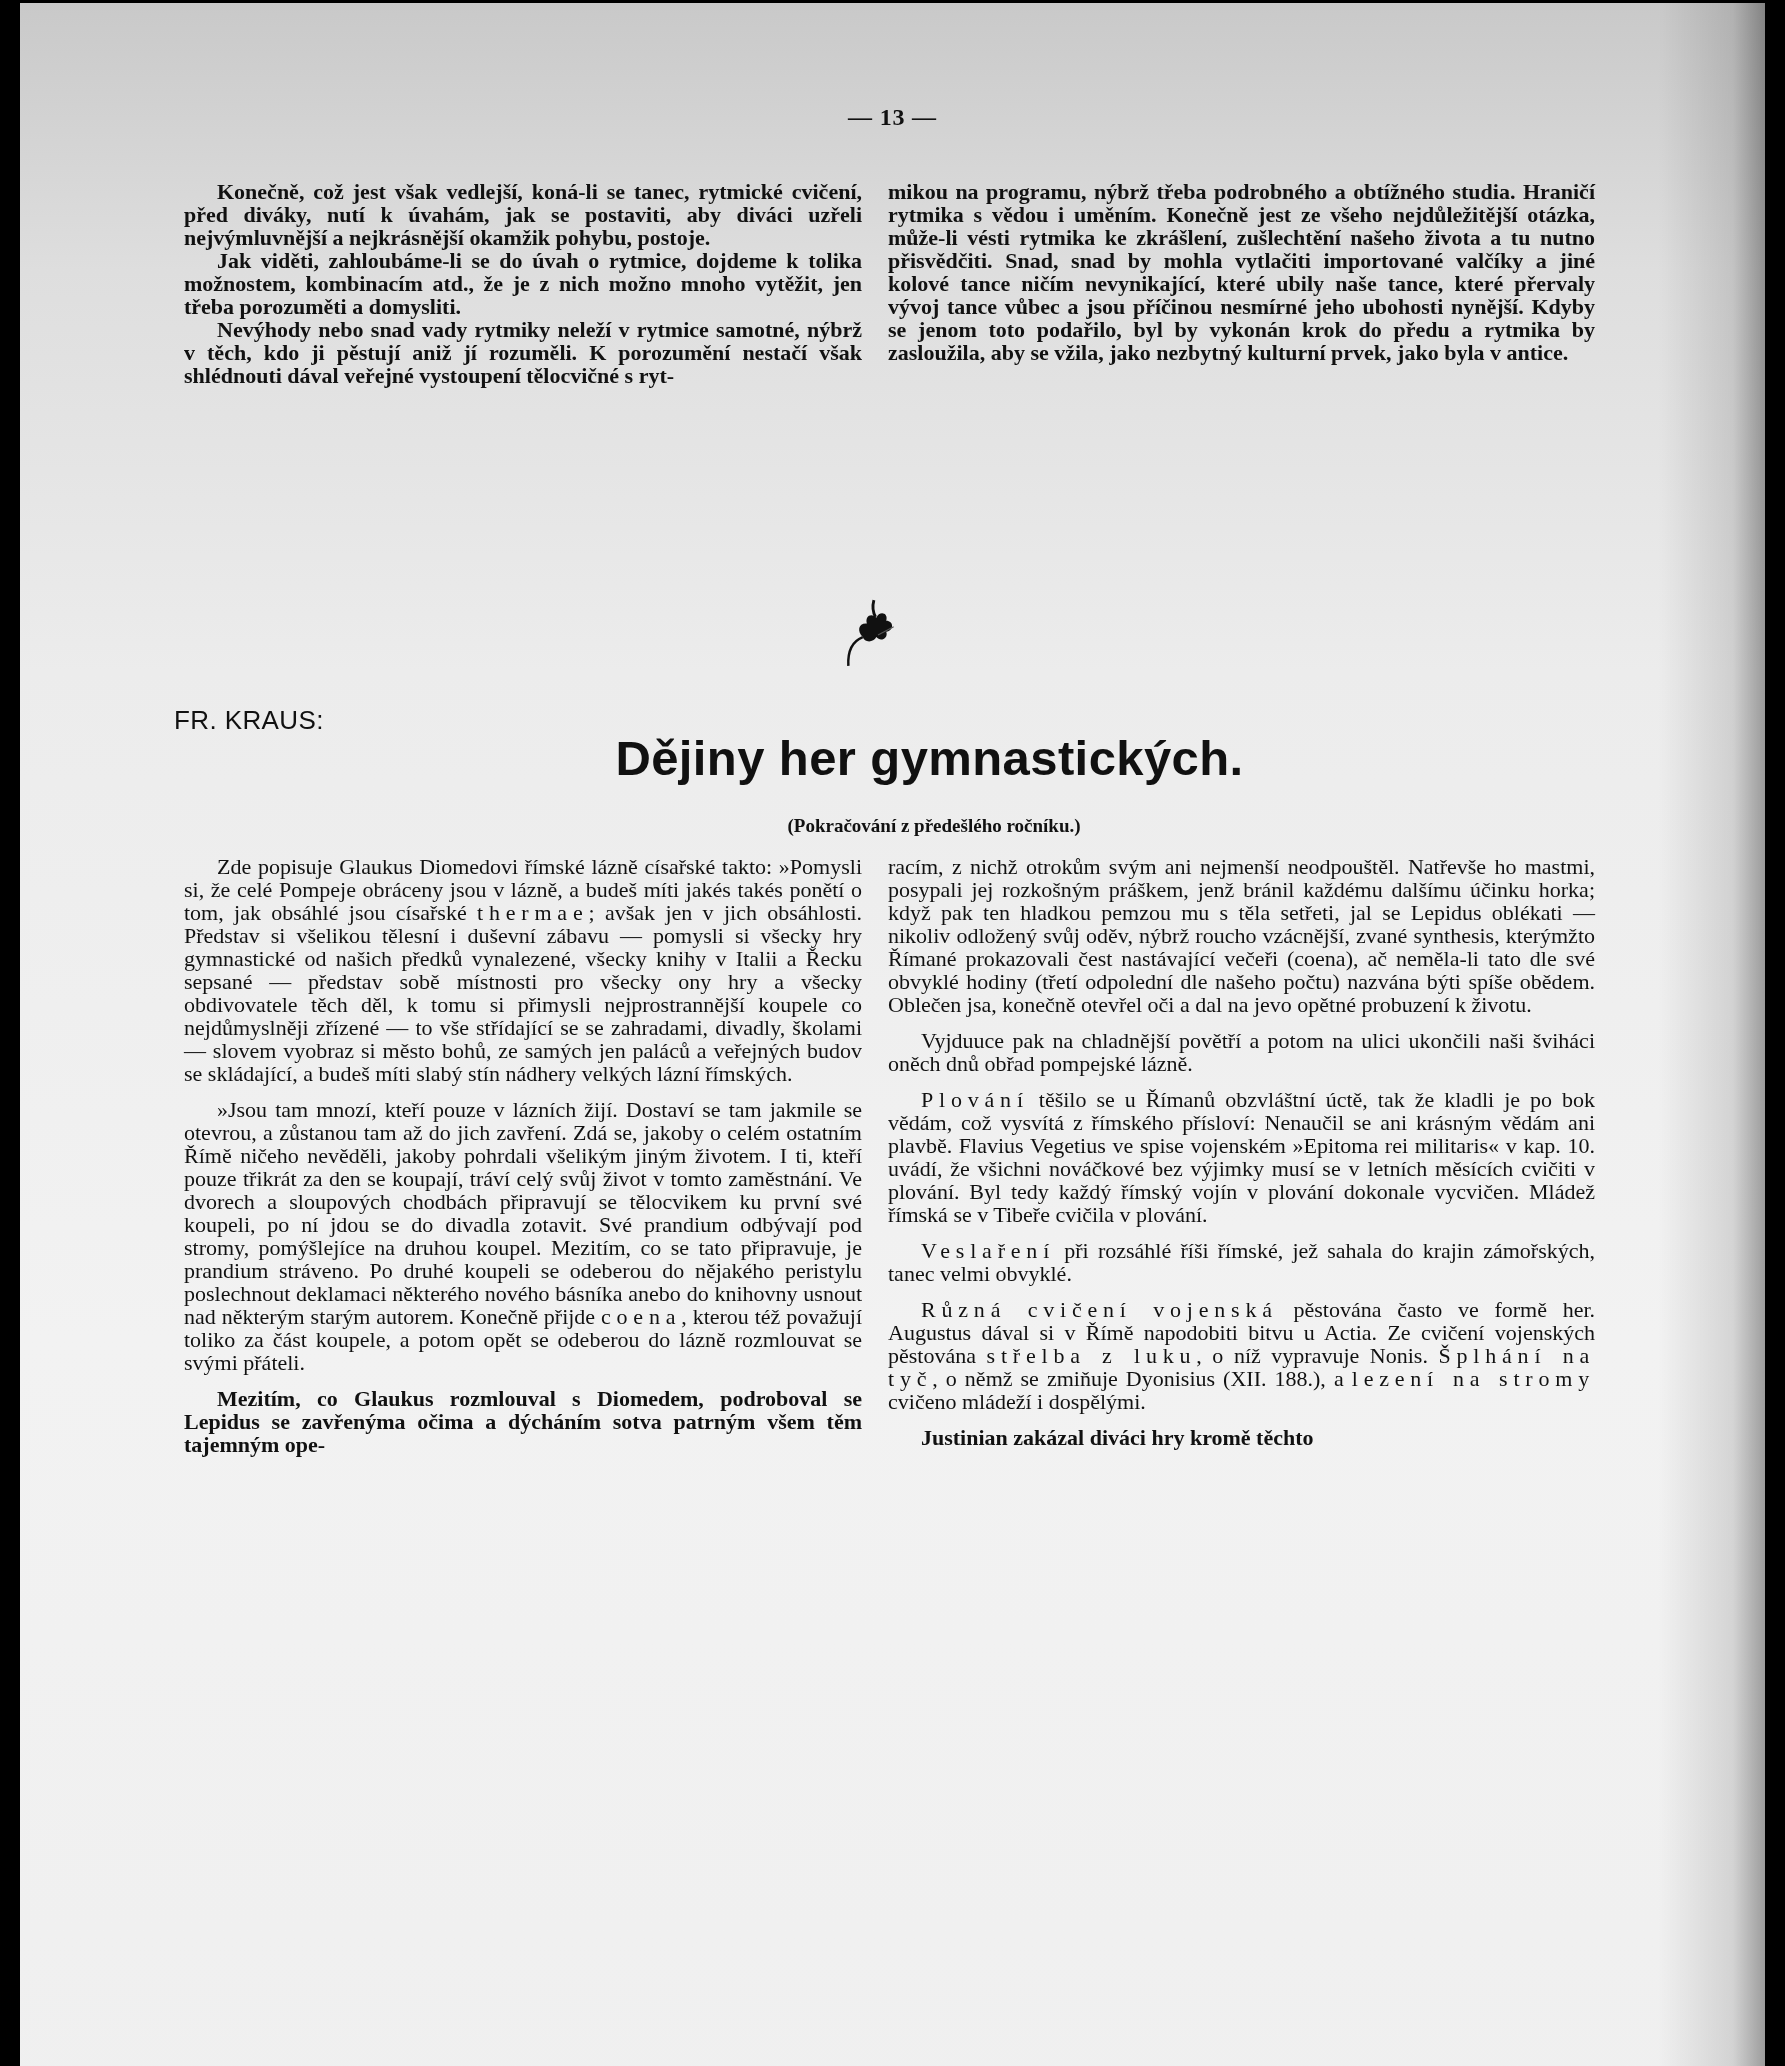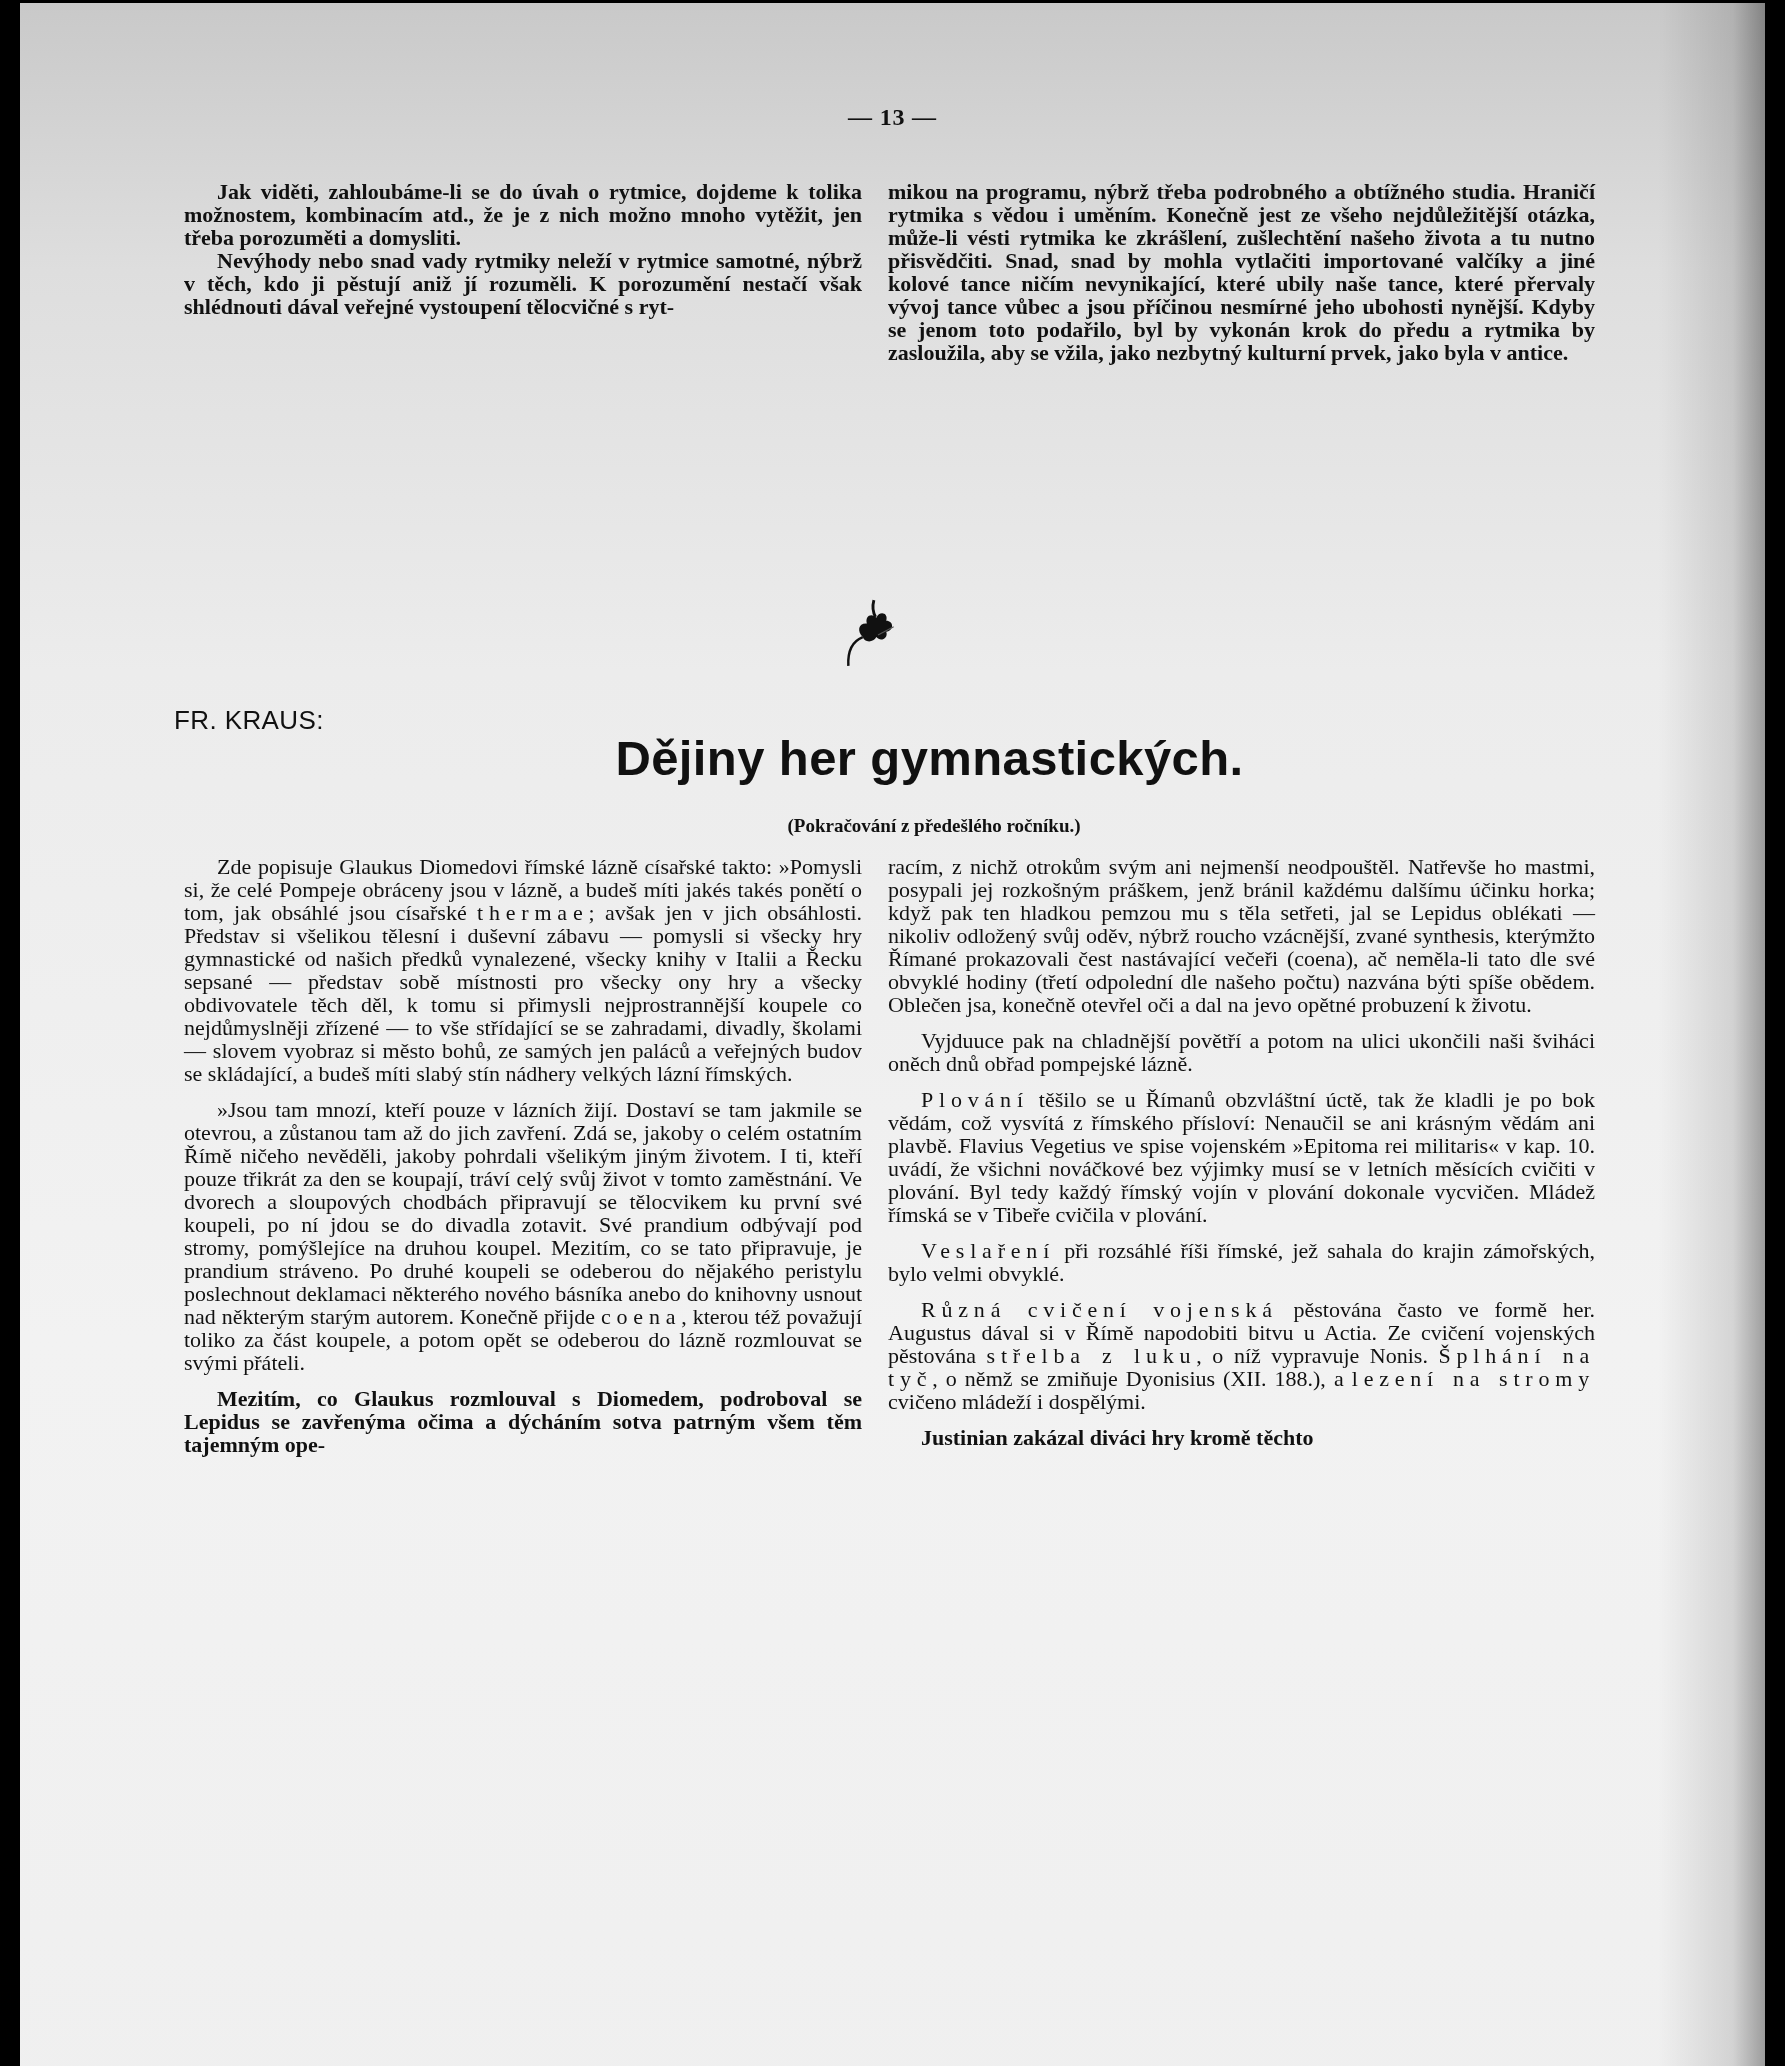--- a/index.html
+++ b/index.html
@@ -57,20 +57,21 @@
   }
 </style>
 </head>
 <body>
 
 <div class="page">
 
   <div class="page-number">— 13 —</div>
 
   <div class="col top-left">
+    <p>Konečně, což jest však vedlejší, koná-li se tanec, rytmické cvičení, před diváky, nutí k úvahám, jak se postaviti, aby diváci uzřeli nejvýmluvnější a nejkrásnější okamžik pohybu, postoje.</p>
     <p>Jak viděti, zahloubáme-li se do úvah o rytmice, dojdeme k tolika možnostem, kombinacím atd., že je z nich možno mnoho vytěžit, jen třeba porozuměti a domysliti.</p>
     <p>Nevýhody nebo snad vady rytmiky neleží v rytmice samotné, nýbrž v těch, kdo ji pěstují aniž jí rozuměli. K porozumění nestačí však shlédnouti dával veřejné vystoupení tělocvičné s ryt-</p>
   </div>
 
   <div class="col top-right">
     <p class="noindent">mikou na programu, nýbrž třeba podrobného a obtížného studia. Hraničí rytmika s vědou i uměním. Konečně jest ze všeho nejdůležitější otázka, může-li vésti rytmika ke zkrášlení, zušlechtění našeho života a tu nutno přisvědčiti. Snad, snad by mohla vytlačiti importované valčíky a jiné kolové tance ničím nevynikající, které ubily naše tance, které přervaly vývoj tance vůbec a jsou příčinou nesmírné jeho ubohosti nynější. Kdyby se jenom toto podařilo, byl by vykonán krok do předu a rytmika by zasloužila, aby se vžila, jako nezbytný kulturní prvek, jako byla v antice.</p>
   </div>
 
   <svg class="ornament" viewBox="0 0 150 170">
     <path d="M20 165 C 18 130, 30 105, 55 95" stroke="#111" stroke-width="6" fill="none"></path>
@@ -86,19 +87,19 @@
   <div class="col bot-left">
     <p><span>Zde popisuje Glaukus Diomedovi římské lázně císařské takto: »Pomysli si, že celé Pompeje obráceny jsou v lázně, a budeš míti jakés takés ponětí o tom, jak obsáhlé jsou císařské </span><span class="spaced">thermae</span><span>; avšak jen v jich obsáhlosti. Představ si všelikou tělesní i duševní zábavu — pomysli si všecky hry gymnastické od našich předků vynalezené, všecky knihy v Italii a Řecku sepsané — představ sobě místnosti pro všecky ony hry a všecky obdivovatele těch děl, k tomu si přimysli nejprostrannější koupele co nejdůmyslněji zřízené — to vše střídající se se zahradami, divadly, školami — slovem vyobraz si město bohů, ze samých jen paláců a veřejných budov se skládající, a budeš míti slabý stín nádhery velkých lázní římských.</span></p>
     <p class="gap"><span>»Jsou tam mnozí, kteří pouze v lázních žijí. Dostaví se tam jakmile se otevrou, a zůstanou tam až do jich zavření. Zdá se, jakoby o celém ostatním Římě ničeho nevěděli, jakoby pohrdali všelikým jiným životem. I ti, kteří pouze třikrát za den se koupají, tráví celý svůj život v tomto zaměstnání. Ve dvorech a sloupových chodbách připravují se tělocvikem ku první své koupeli, po ní jdou se do divadla zotavit. Své prandium odbývají pod stromy, pomýšlejíce na druhou koupel. Mezitím, co se tato připravuje, je prandium stráveno. Po druhé koupeli se odeberou do nějakého peristylu poslechnout deklamaci některého nového básníka anebo do knihovny usnout nad některým starým autorem. Konečně přijde </span><span class="spaced">coena</span><span>, kterou též považují toliko za část koupele, a potom opět se odeberou do lázně rozmlouvat se svými přáteli.</span></p>
     <p class="gap bold-p"><span>Mezitím, co Glaukus rozmlouval s Diomedem, podroboval se Lepidus se zavřenýma očima a dýcháním sotva patrným všem těm tajemným ope-</span></p>
   </div>
 
   <div class="col bot-right">
     <p class="noindent">racím, z nichž otrokům svým ani nejmenší neodpouštěl. Natřevše ho mastmi, posypali jej rozkošným práškem, jenž bránil každému dalšímu účinku horka; když pak ten hladkou pemzou mu s těla setřeti, jal se Lepidus oblékati — nikoliv odložený svůj oděv, nýbrž roucho vzácnější, zvané synthesis, kterýmžto Římané prokazovali čest nastávající večeři (coena), ač neměla-li tato dle své obvyklé hodiny (třetí odpolední dle našeho počtu) nazvána býti spíše obědem. Oblečen jsa, konečně otevřel oči a dal na jevo opětné probuzení k životu.</p>
     <p class="gap">Vyjduuce pak na chladnější povětří a potom na ulici ukončili naši šviháci oněch dnů obřad pompejské lázně.</p>
     <p class="gap"><span class="spaced">Plování</span><span> těšilo se u Římanů obzvláštní úctě, tak že kladli je po bok vědám, což vysvítá z římského přísloví: Nenaučil se ani krásným vědám ani plavbě. Flavius Vegetius ve spise vojenském »Epitoma rei militaris« v kap. 10. uvádí, že všichni nováčkové bez výjimky musí se v letních měsících cvičiti v plování. Byl tedy každý římský vojín v plování dokonale vycvičen. Mládež římská se v Tibeře cvičila v plování.</span></p>
-    <p class="gap"><span class="spaced">Veslaření</span><span> při rozsáhlé říši římské, jež sahala do krajin zámořských, bylo velmi obvyklé.</span></p>
+    <p class="gap"><span class="spaced">Veslaření</span><span> při rozsáhlé říši římské, jež sahala do krajin zámořských, tanec velmi obvyklé.</span></p>
     <p class="gap"><span class="spaced">Různá cvičení vojenská</span><span> pěstována často ve formě her. Augustus dával si v Římě napodobiti bitvu u Actia. Ze cvičení vojenských pěstována </span><span class="spaced">střelba z luku</span><span>, o níž vypravuje Nonis. </span><span class="spaced">Šplhání na tyč</span><span>, o němž se zmiňuje Dyonisius (XII. 188.), a </span><span class="spaced">lezení na stromy</span><span> cvičeno mládeží i dospělými.</span></p>
     <p class="gap bold-p">Justinian zakázal diváci hry kromě těchto</p>
   </div>
 
 </div>
 
 
 </body></html>

